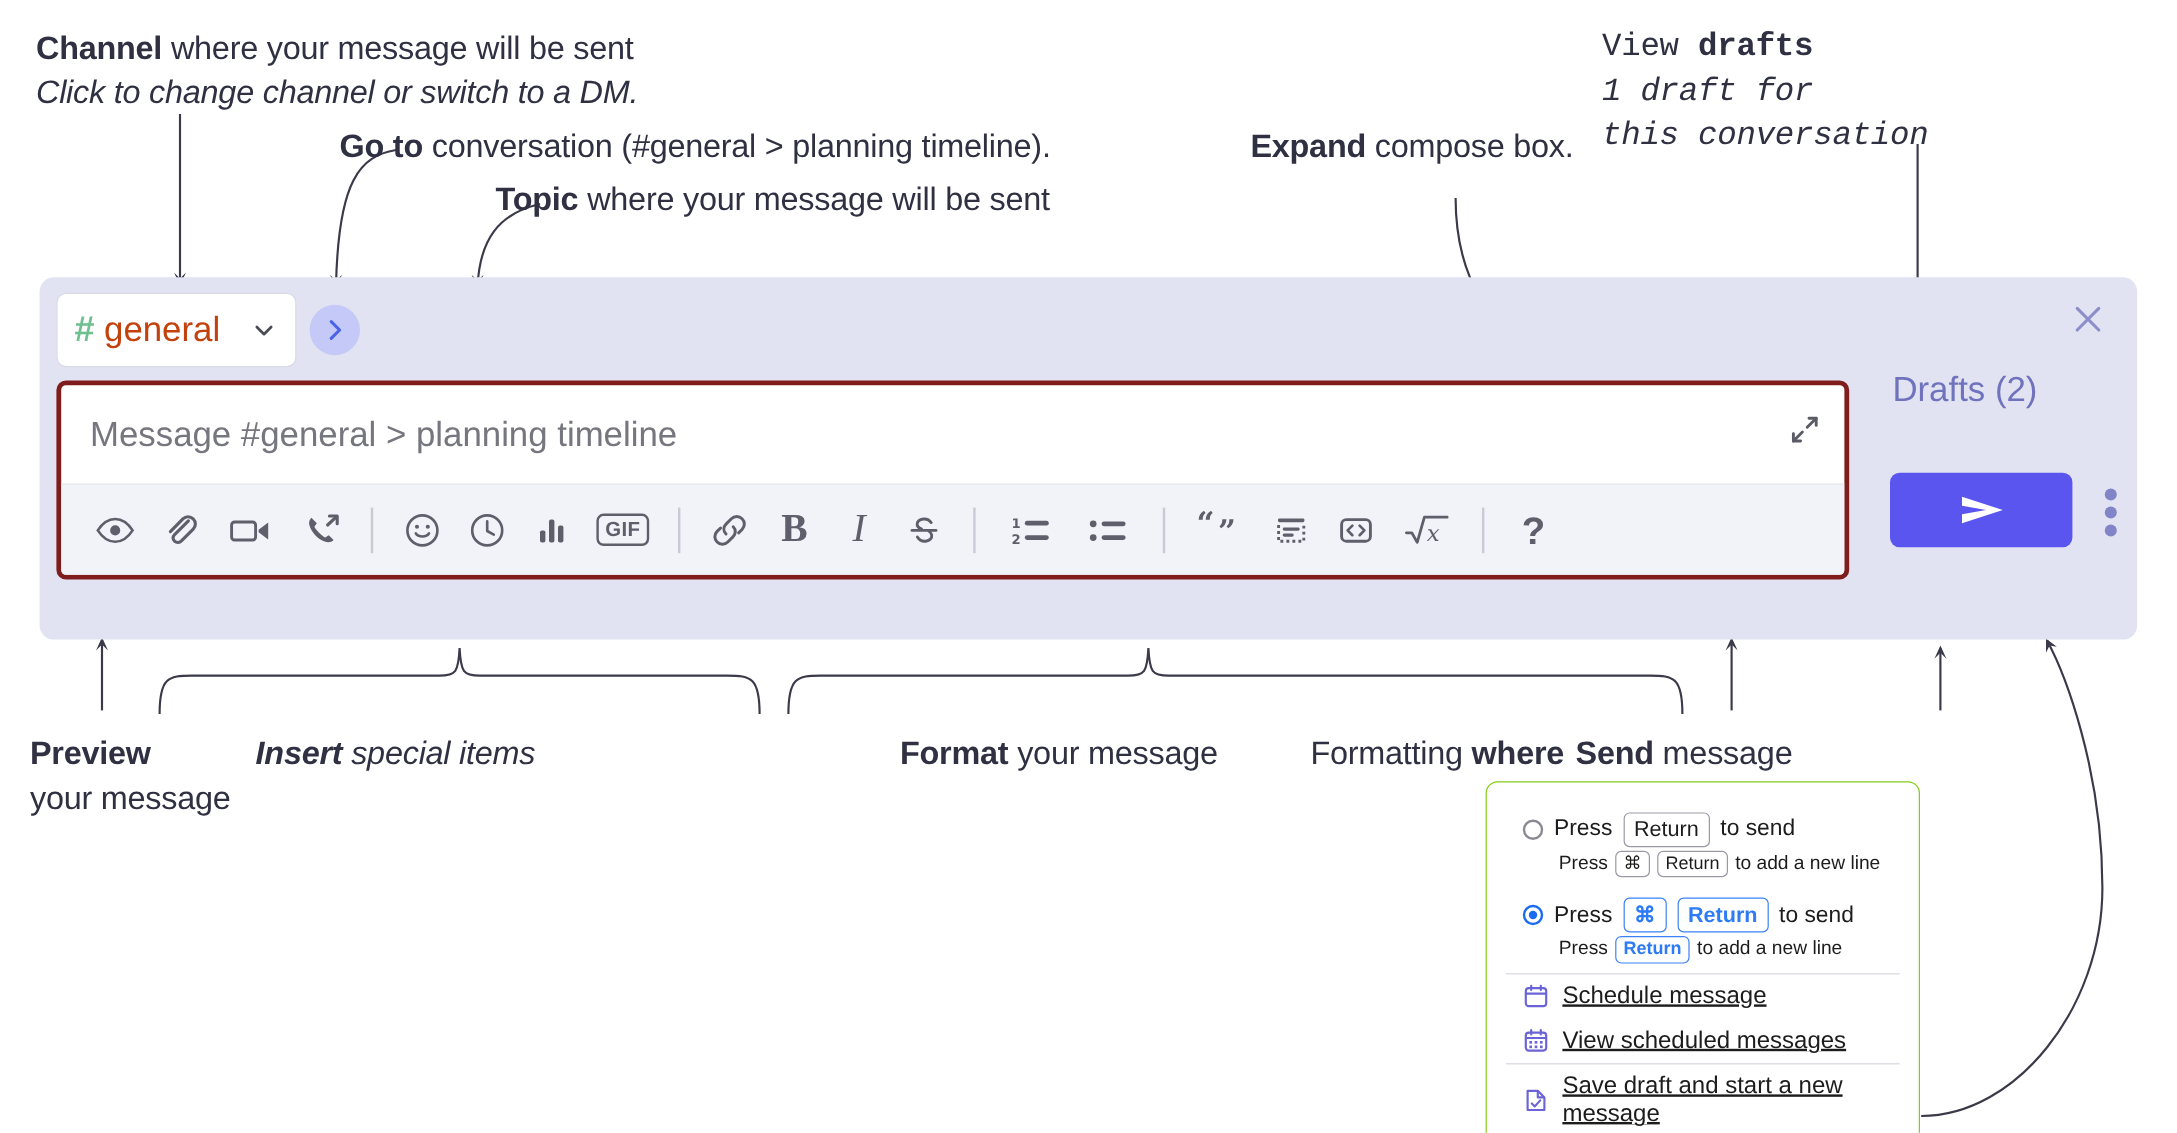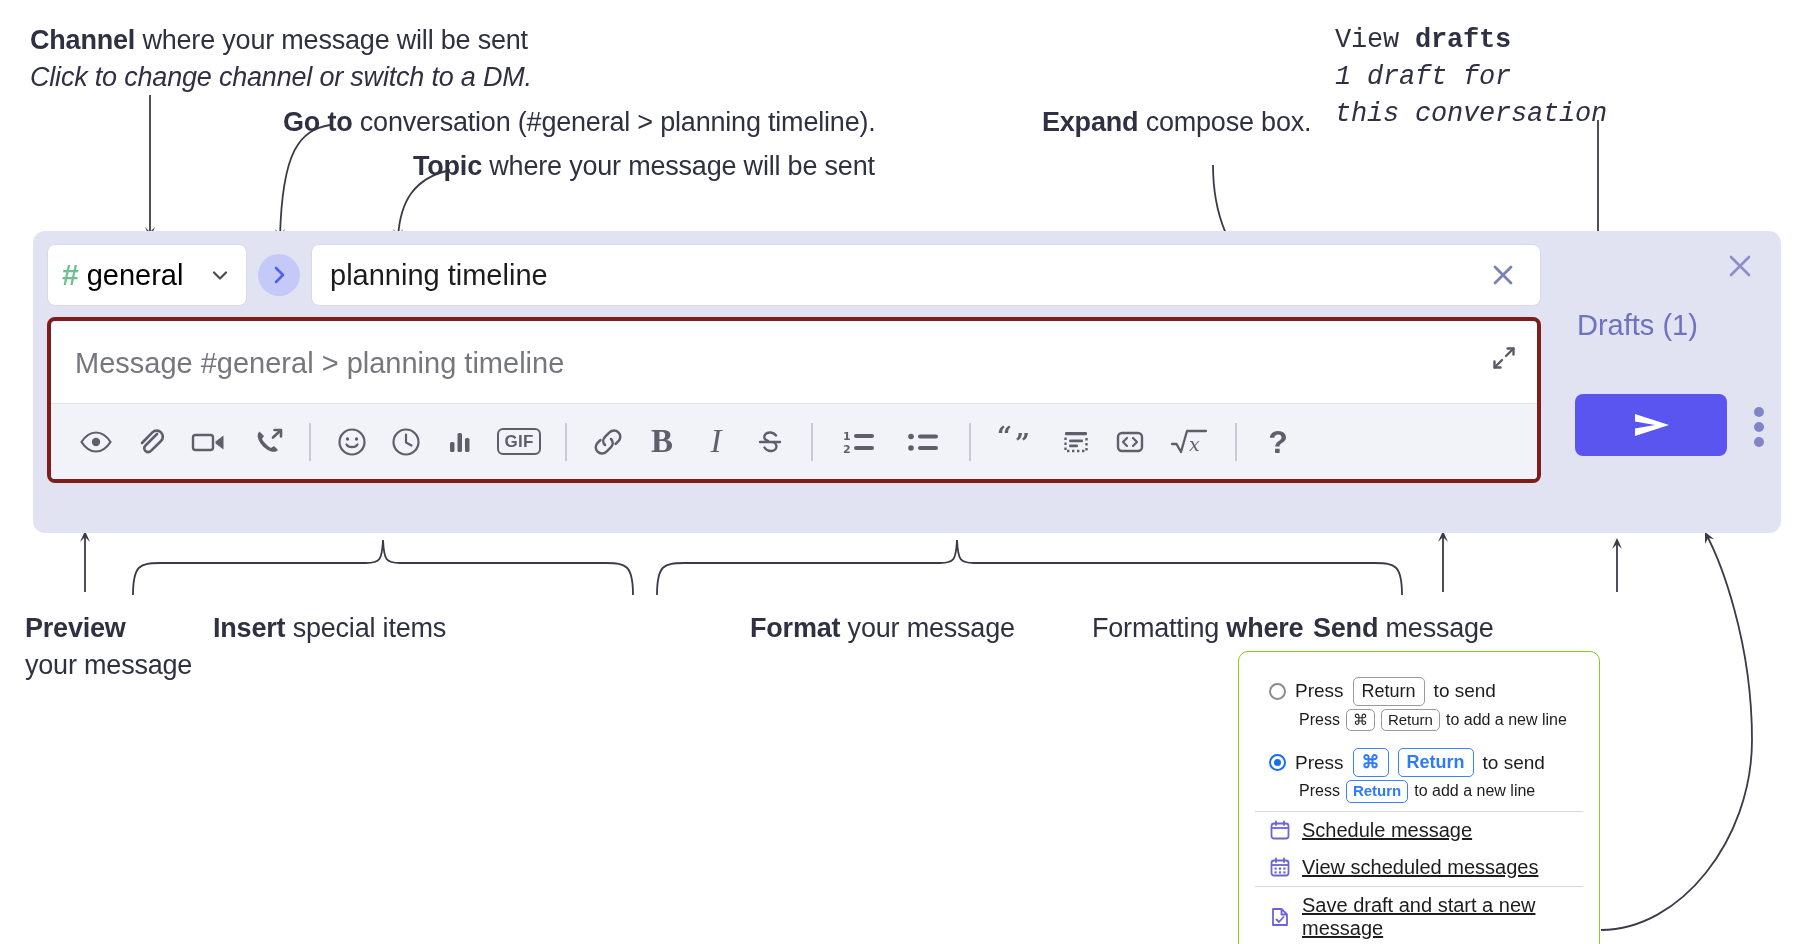--- a/index.html
+++ b/index.html
@@ -65,21 +65,21 @@
     padding:0 14px;
     box-sizing:border-box;
     gap:8px;
     cursor:pointer;
   }
   .hash{
     color:#6fc08e;font-size:30px;font-weight:700;line-height:1;
     display:inline-block;
   }
   .channel-name{
-    font-size:29px;color:#000000;flex:1;
+    font-size:29px;color:#c2410c;flex:1;
   }
   .chev{
     color:#4a4a55;
     display:flex;align-items:center;
   }
   .goto-btn{
     width:42px;height:42px;border-radius:50%;
     background:#c5c9f7;
     display:flex;align-items:center;justify-content:center;
     color:#4a63e7;
@@ -291,21 +291,21 @@
     <div><span>View </span><b>drafts</b></div>
     <div class="it">1 draft for</div>
     <div class="it">this conversation</div>
   </div>
 
   <div class="anno" style="left:25px;top:610px;">
     <div><b>Preview</b></div>
     <div>your message</div>
   </div>
 
-  <div class="anno" style="left:213px;top:610px;">
+  <div class="anno" style="left:213px;top:610px;font-style:italic;">
     <b>Insert</b><span> special items</span>
   </div>
 
   <div class="anno" style="left:750px;top:610px;">
     <b>Format</b><span> your message</span>
   </div>
 
   <div class="anno" style="left:1092px;top:610px;">
     <span>Formatting </span><b>where</b>
   </div>
@@ -341,28 +341,20 @@
               </svg>
           </span>
         </div>
 
         <div class="goto-btn">
           <svg width="24" height="24" viewBox="0 0 24 24">
               <path d="M9 5 L16 12 L9 19" stroke="#4a63e7" stroke-width="2.6" fill="none" stroke-linecap="round" stroke-linejoin="round"></path>
             </svg>
         </div>
 
-        <div class="topic-field">
-          <span class="topic-value">planning timeline</span>
-          <span class="topic-clear">
-            <svg width="34" height="34" viewBox="0 0 34 34">
-                <path d="M9 9 L25 25 M25 9 L9 25" stroke="#7c80b8" stroke-width="2.8" fill="none" stroke-linecap="round"></path>
-              </svg>
-          </span>
-        </div>
       </div>
 
       <div class="msg-box">
         <div class="msg-placeholder">Message #general &gt; planning timeline</div>
 
         <div class="expand-btn">
           <svg width="30" height="30" viewBox="0 0 30 30">
             <g stroke="#5b5b66" stroke-width="2.4" fill="none" stroke-linecap="round" stroke-linejoin="round">
               <path d="M13 17 L5.5 24.5"></path>
                 <path d="M5.5 18.5 L5.5 24.5 L11.5 24.5"></path>
@@ -519,21 +511,21 @@
           <div class="tb-sep"></div>
 
           <div class="tb-icon">
             <span class="qmark">?</span>
           </div>
         </div>
       </div>
     </div>
 
     <div class="compose-right">
-      <div class="drafts-link">Drafts (1)</div>
+      <div class="drafts-link">Drafts (2)</div>
 
       <div class="send-btn">
         <svg width="52" height="40" viewBox="0 0 52 40">
           <path d="M10 9 L44 20 L10 31 L10 23.5 L30 20 L10 16.5 Z" fill="#ffffff"></path>
         </svg>
       </div>
 
       <div class="kebab">
         <i></i>
         <i></i>

